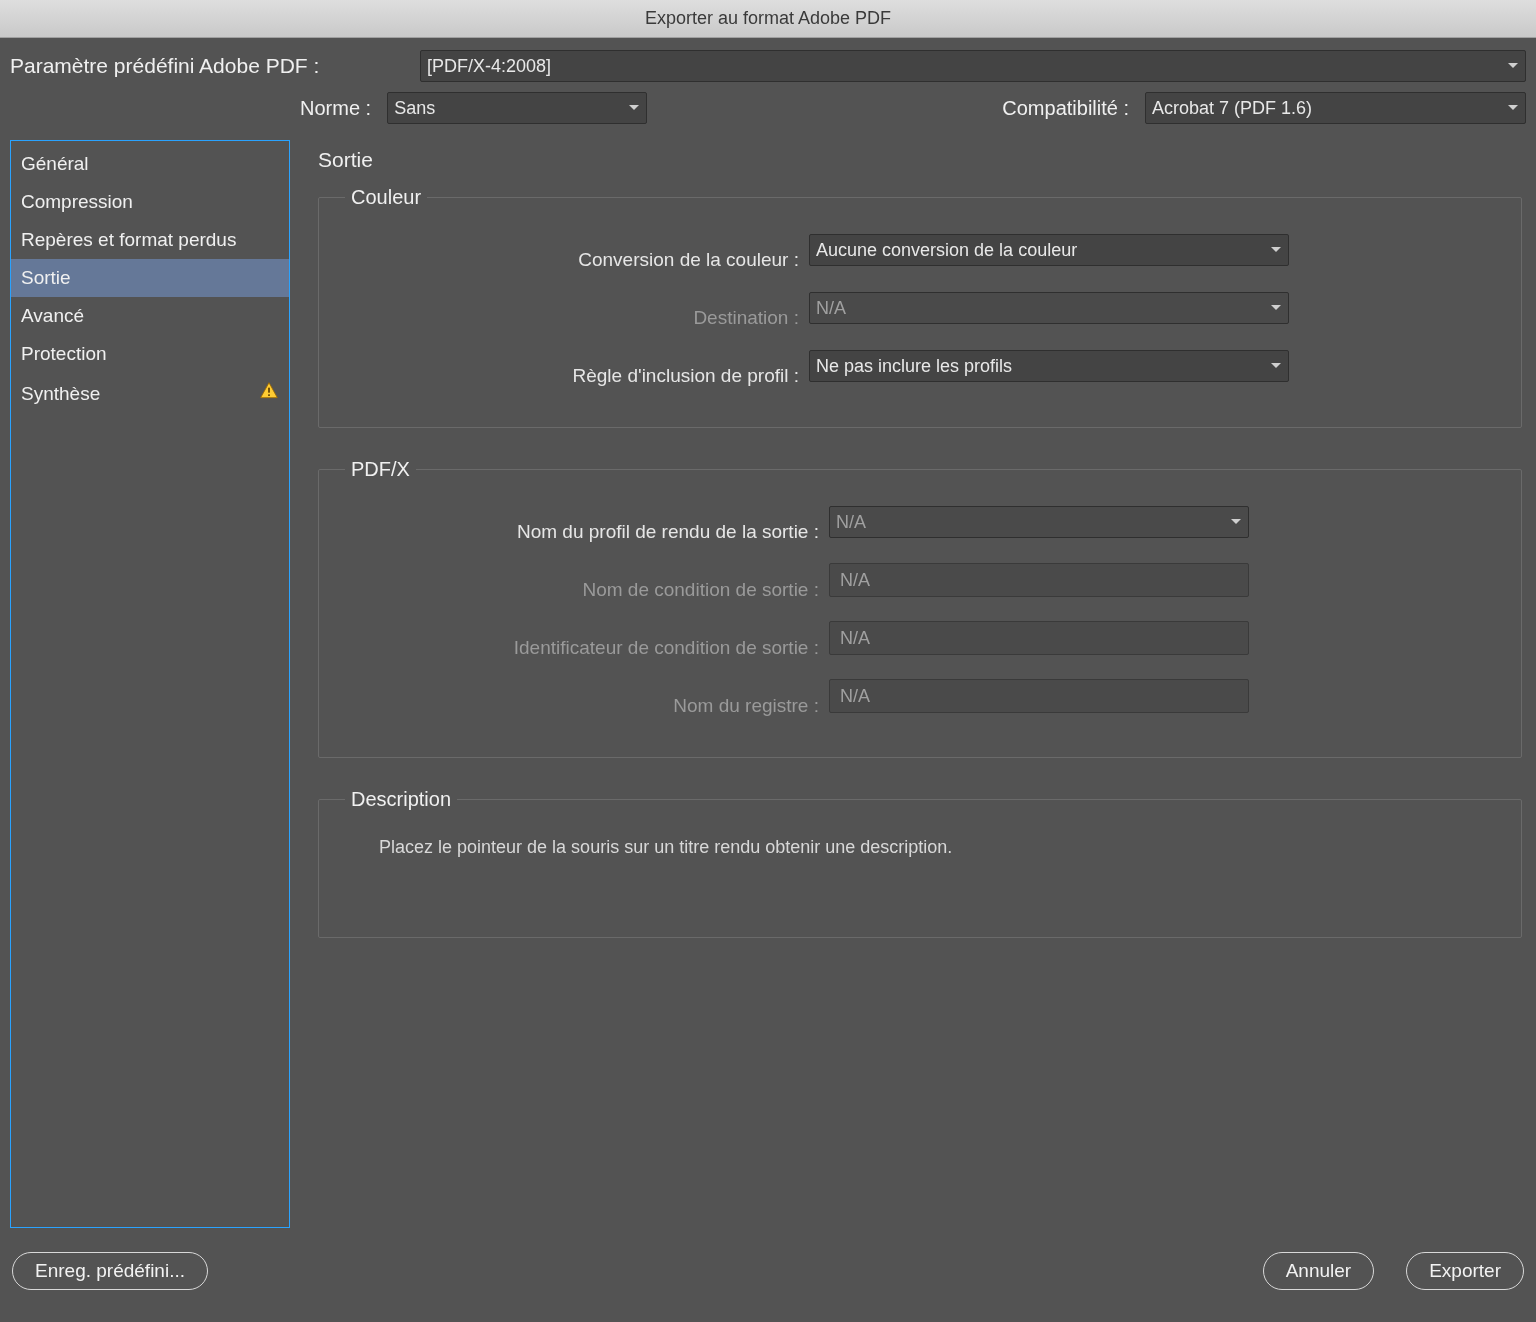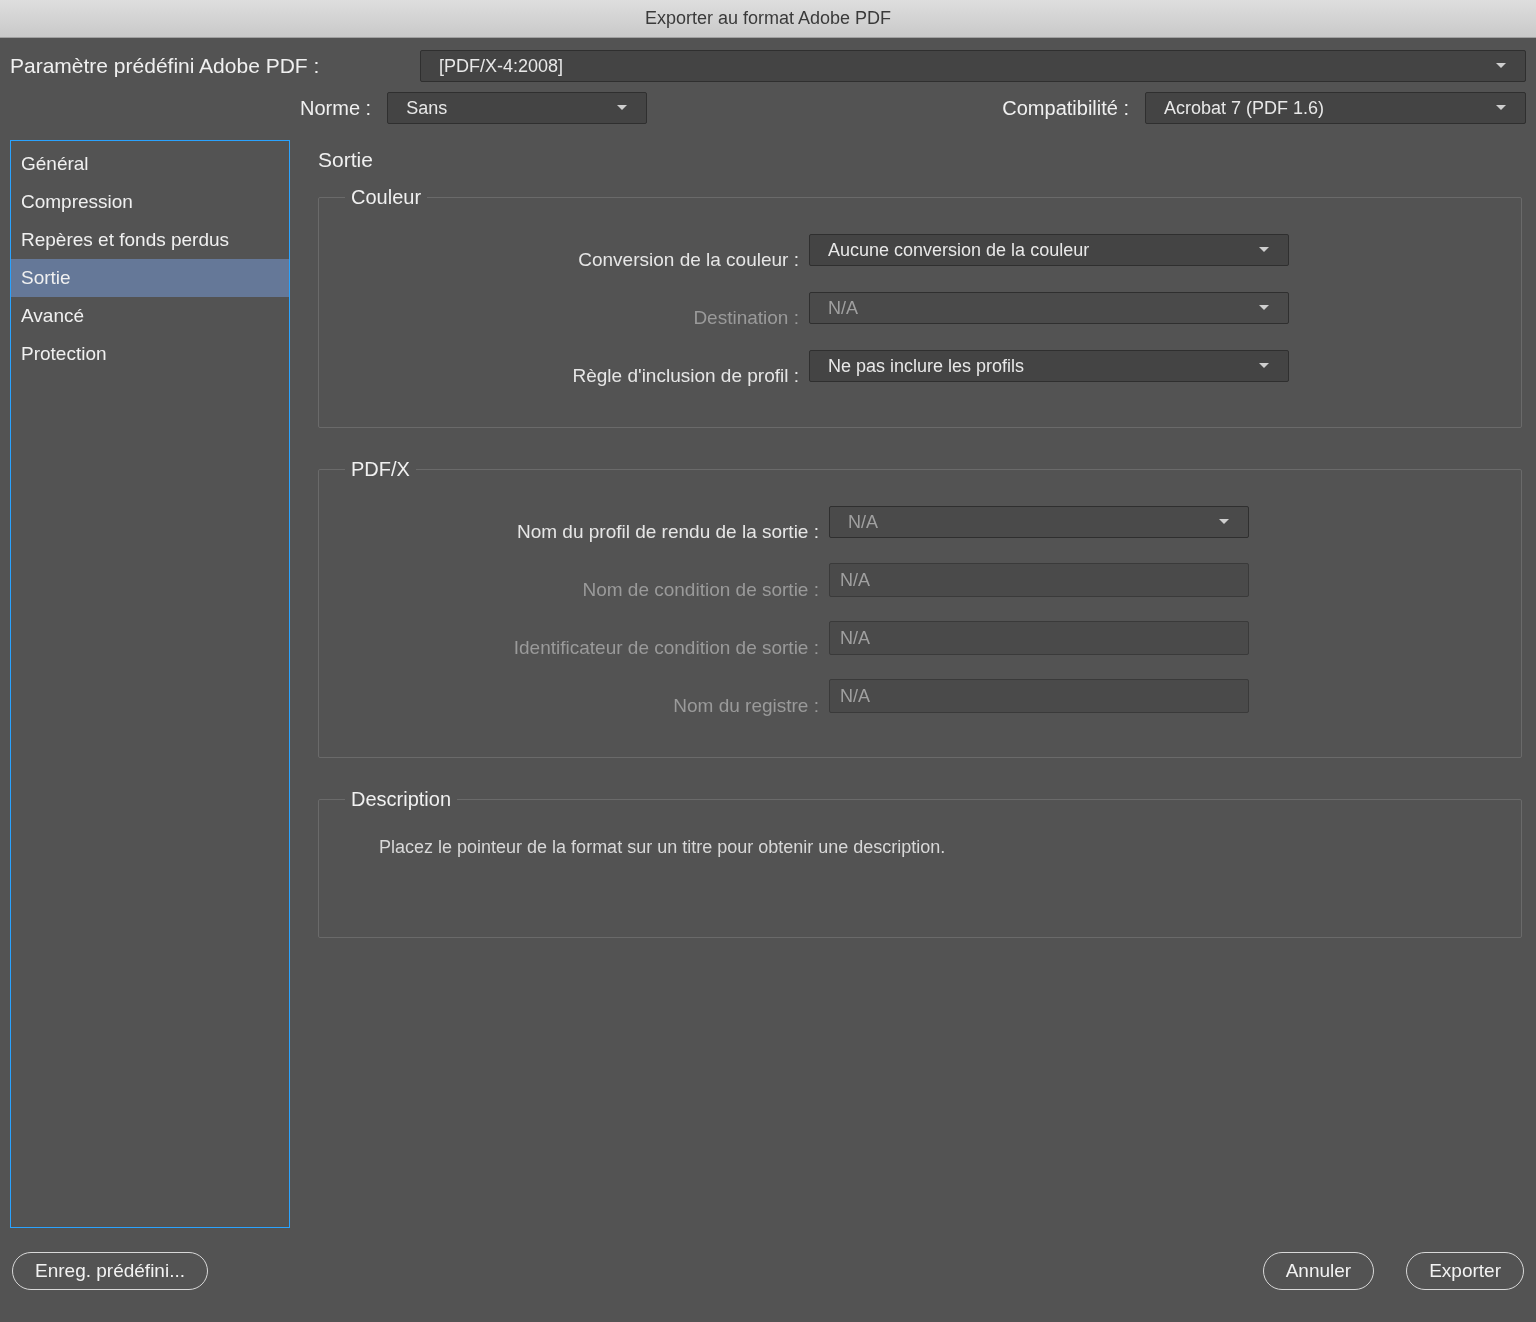--- a/index.html
+++ b/index.html
@@ -41,21 +41,21 @@
     white-space: nowrap;
   }
   .select {
     background: #444444;
     border: 1px solid #2f2f2f;
     color: #e8e8e8;
     height: 32px;
     display: flex;
     align-items: center;
     justify-content: space-between;
-    padding: 0 18px;
+    padding: 0 6px;
     font-size: 18px;
     border-radius: 2px;
     position: relative;
   }
   .select .caret {
     display: flex;
     align-items: center;
     justify-content: center;
   }
   .select .caret svg { width: 12px; height: 8px; fill: #cfcfcf; }
@@ -251,30 +251,40 @@
 
 <div class="body">
   <div class="sidebar">
     <div class="sidebar-item">
       <span>Général</span>
     </div>
     <div class="sidebar-item">
       <span>Compression</span>
     </div>
     <div class="sidebar-item">
-      <span>Repères et fonds perdus</span>
+      <span>Repères et format perdus</span>
     </div>
     <div class="sidebar-item active">
       <span>Sortie</span>
     </div>
     <div class="sidebar-item">
       <span>Avancé</span>
     </div>
     <div class="sidebar-item">
       <span>Protection</span>
+    </div>
+    <div class="sidebar-item">
+      <span>Synthèse</span>
+      <span class="warn-icon">
+        <svg viewBox="0 0 24 24">
+            <path d="M12 2 L22 20 L2 20 Z" fill="#ffcc33" stroke="#a06a00" stroke-width="1"></path>
+            <rect x="11" y="8" width="2" height="6" fill="#5a3b00"></rect>
+            <rect x="11" y="16" width="2" height="2" fill="#5a3b00"></rect>
+          </svg>
+      </span>
     </div>
   </div>
 
   <div class="main">
     <div class="main-title">Sortie</div>
 
     <fieldset>
       <legend>Couleur</legend>
 
       <div class="field-row">
@@ -355,21 +365,21 @@
       <div class="field-row">
         <div class="field-label pdfx-label disabled">Nom du registre :</div>
         <div class="field-control">
           <input class="text-input" style="max-width: 420px;" disabled="" value="N/A">
         </div>
       </div>
     </fieldset>
 
     <fieldset class="description">
       <legend>Description</legend>
-      <div class="description-text">Placez le pointeur de la format sur un titre pour obtenir une description.</div>
+      <div class="description-text">Placez le pointeur de la souris sur un titre rendu obtenir une description.</div>
     </fieldset>
   </div>
 </div>
 
 <div class="footer">
   <button class="btn">Enreg. prédéfini...</button>
   <div class="footer-right">
     <button class="btn">Annuler</button>
     <button class="btn">Exporter</button>
   </div>

